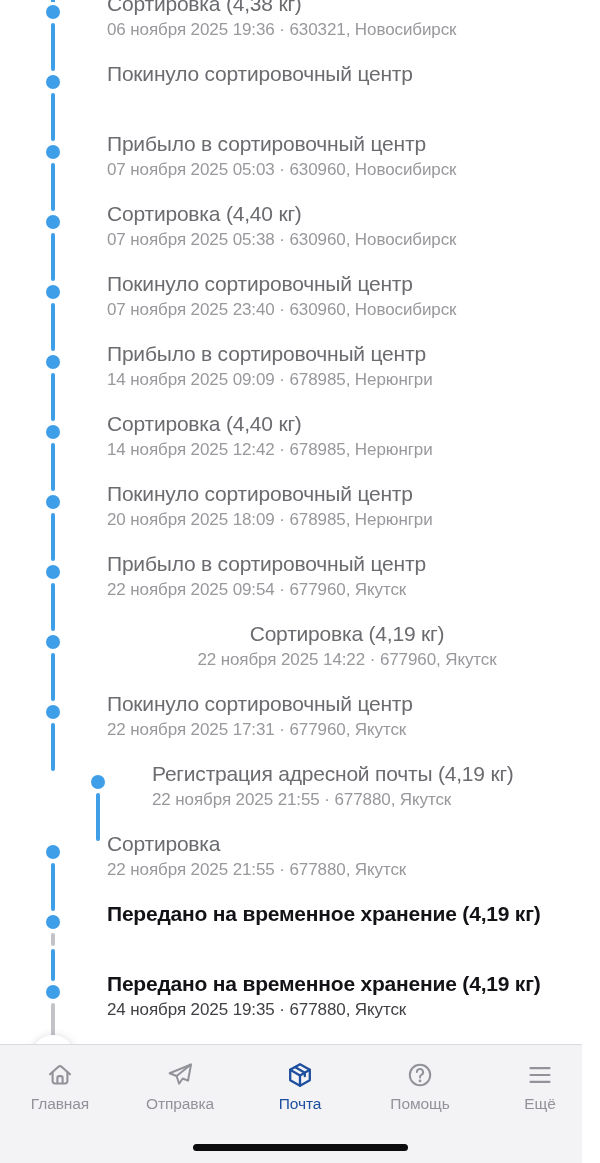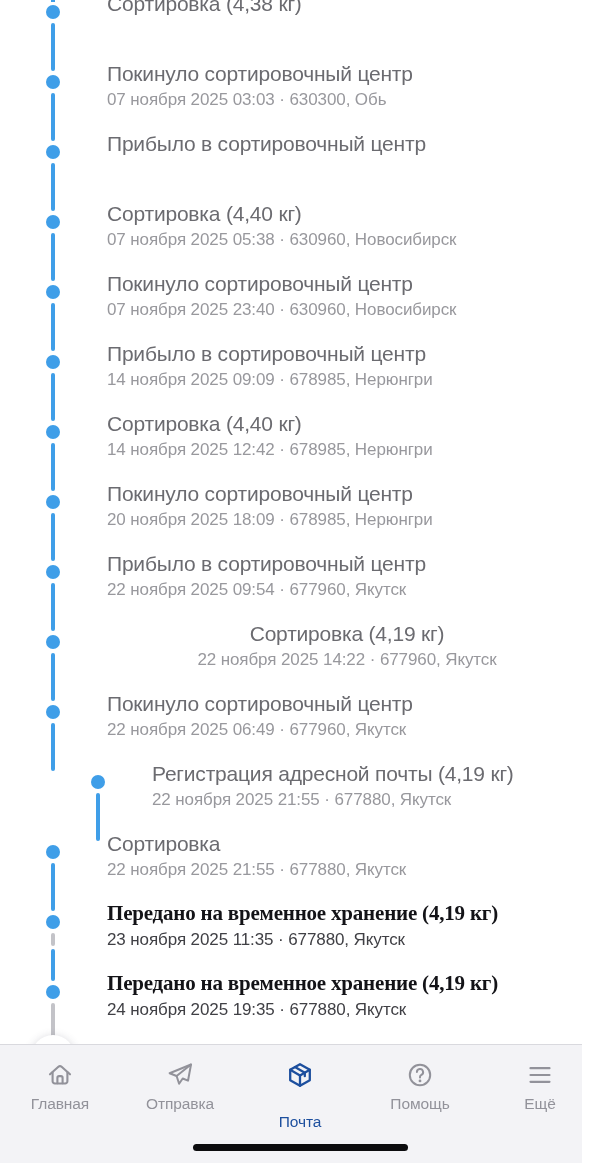--- a/index.html
+++ b/index.html
@@ -11,21 +11,21 @@
     -webkit-font-smoothing:antialiased;
   }
   
   .timeline { position:absolute; left:0; top:0; width:600px; height:1045px; }
   .event { position:absolute; left:0; width:600px; height:70px; }
   .event .title {
     position:absolute; left:107px; top:0; width:480px;
     font-size:21px; line-height:27px; letter-spacing:-0.2px;
     color:var(--title-gray); white-space:nowrap;
   }
-  .event.emphasis .title { font-weight:700; color:var(--emph-title);font-family:Liberation Serif, serif; }
+  .event.emphasis .title { font-weight:700; color:var(--emph-title); }
   .event .subtitle {
     position:absolute; left:107px; top:29px; width:480px;
     font-size:17px; line-height:22px; letter-spacing:-0.1px;
     color:var(--subtitle-gray); white-space:nowrap;
   }
   .event.emphasis .subtitle { color:var(--emph-subtitle); }
   .dot {
     position:absolute; left:46px; top:15px; width:14px; height:14px;
     border-radius:50%; background:var(--tl-blue);
   }
@@ -47,50 +47,51 @@
   
   .tabbar {
     position:absolute; left:0; top:1044px; width:600px; height:119px;
     background:var(--tabbar-bg); border-top:1px solid #d9d9de; z-index:2;
   }
   .tabbar-items { display:flex; width:600px; padding-top:15px; }
   .tab-item {
     width:120px; display:flex; flex-direction:column; align-items:center;
     color:var(--tab-inactive); cursor:pointer;
   }
-  .tab-item.active { color:var(--tab-active);gap:18px; }
+  .tab-item.active { color:var(--tab-active); }
   .tab-item .icon { width:30px; height:30px; }
   .tab-item .icon svg { width:30px; height:30px; display:block; }
   .tab-item .label { margin-top:5px; font-size:15.5px; line-height:18px; letter-spacing:-0.1px; }
   .home-indicator {
     position:absolute; left:193px; top:1144px; width:215px; height:7px;
     border-radius:4px; background:#0c0c0e; z-index:3;
   }
 </style>
 </head>
 <body>
 
 <div class="screen" style="--tl-blue: #3f9ee8; --conn-gray: #c3c3c8; --tab-active: #1d4f9e; --tab-inactive: #92929a; --title-gray: #6b6b70; --subtitle-gray: #98989d; --emph-title: #131317; --emph-subtitle: #404045; --tabbar-bg: #f3f3f6;">
   <div class="timeline" id="timeline">
       <div class="top-stub"></div>
       <div class="event" style="top: -10px;">
         <span class="dot"></span>
         <span class="seg blue" style="top: 33px; height: 48px;"></span>
         <div class="title">Сортировка (4,38 кг)</div>
+        <div class="subtitle">06 ноября 2025 19:36 · 630321, Новосибирск</div>
       </div>
       <div class="event" style="top: 60px;">
         <span class="dot"></span>
         <span class="seg blue" style="top: 33px; height: 48px;"></span>
         <div class="title">Покинуло сортировочный центр</div>
-        <div class="subtitle">07 ноября 2025 03:03 · 630300, Обь</div>
       </div>
       <div class="event" style="top: 130px;">
         <span class="dot"></span>
         <span class="seg blue" style="top: 33px; height: 48px;"></span>
         <div class="title">Прибыло в сортировочный центр</div>
+        <div class="subtitle">07 ноября 2025 05:03 · 630960, Новосибирск</div>
       </div>
       <div class="event" style="top: 200px;">
         <span class="dot"></span>
         <span class="seg blue" style="top: 33px; height: 48px;"></span>
         <div class="title">Сортировка (4,40 кг)</div>
         <div class="subtitle">07 ноября 2025 05:38 · 630960, Новосибирск</div>
       </div>
       <div class="event" style="top: 270px;">
         <span class="dot"></span>
         <span class="seg blue" style="top: 33px; height: 48px;"></span>
@@ -124,40 +125,39 @@
       <div class="event" style="top: 620px; text-align: center;">
         <span class="dot"></span>
         <span class="seg blue" style="top: 33px; height: 48px;"></span>
         <div class="title">Сортировка (4,19 кг)</div>
         <div class="subtitle">22 ноября 2025 14:22 · 677960, Якутск</div>
       </div>
       <div class="event" style="top: 690px;">
         <span class="dot"></span>
         <span class="seg blue" style="top: 33px; height: 48px;"></span>
         <div class="title">Покинуло сортировочный центр</div>
-        <div class="subtitle">22 ноября 2025 06:49 · 677960, Якутск</div>
+        <div class="subtitle">22 ноября 2025 17:31 · 677960, Якутск</div>
       </div>
       <div class="event" style="top: 760px; margin-left: 45px;">
         <span class="dot"></span>
         <span class="seg blue" style="top: 33px; height: 48px;"></span>
         <div class="title">Регистрация адресной почты (4,19 кг)</div>
         <div class="subtitle">22 ноября 2025 21:55 · 677880, Якутск</div>
       </div>
       <div class="event" style="top: 830px;">
         <span class="dot"></span>
         <span class="seg blue" style="top: 33px; height: 48px;"></span>
         <div class="title">Сортировка</div>
         <div class="subtitle">22 ноября 2025 21:55 · 677880, Якутск</div>
       </div>
       <div class="event emphasis" style="top: 900px;">
         <span class="dot"></span>
         <span class="seg gray" style="top: 33px; height: 13px;"></span>
         <span class="seg blue" style="top: 49px; height: 32px;"></span>
         <div class="title">Передано на временное хранение (4,19 кг)</div>
-        <div class="subtitle">23 ноября 2025 11:35 · 677880, Якутск</div>
       </div>
       <div class="event emphasis" style="top: 970px;">
         <span class="dot"></span>
         <span class="seg gray" style="top: 33px; height: 34px;"></span>
         <div class="title">Передано на временное хранение (4,19 кг)</div>
         <div class="subtitle">24 ноября 2025 19:35 · 677880, Якутск</div>
       </div>
     </div>
   <div class="peek-circle"></div>
   <div class="scroll-thumb"></div>

